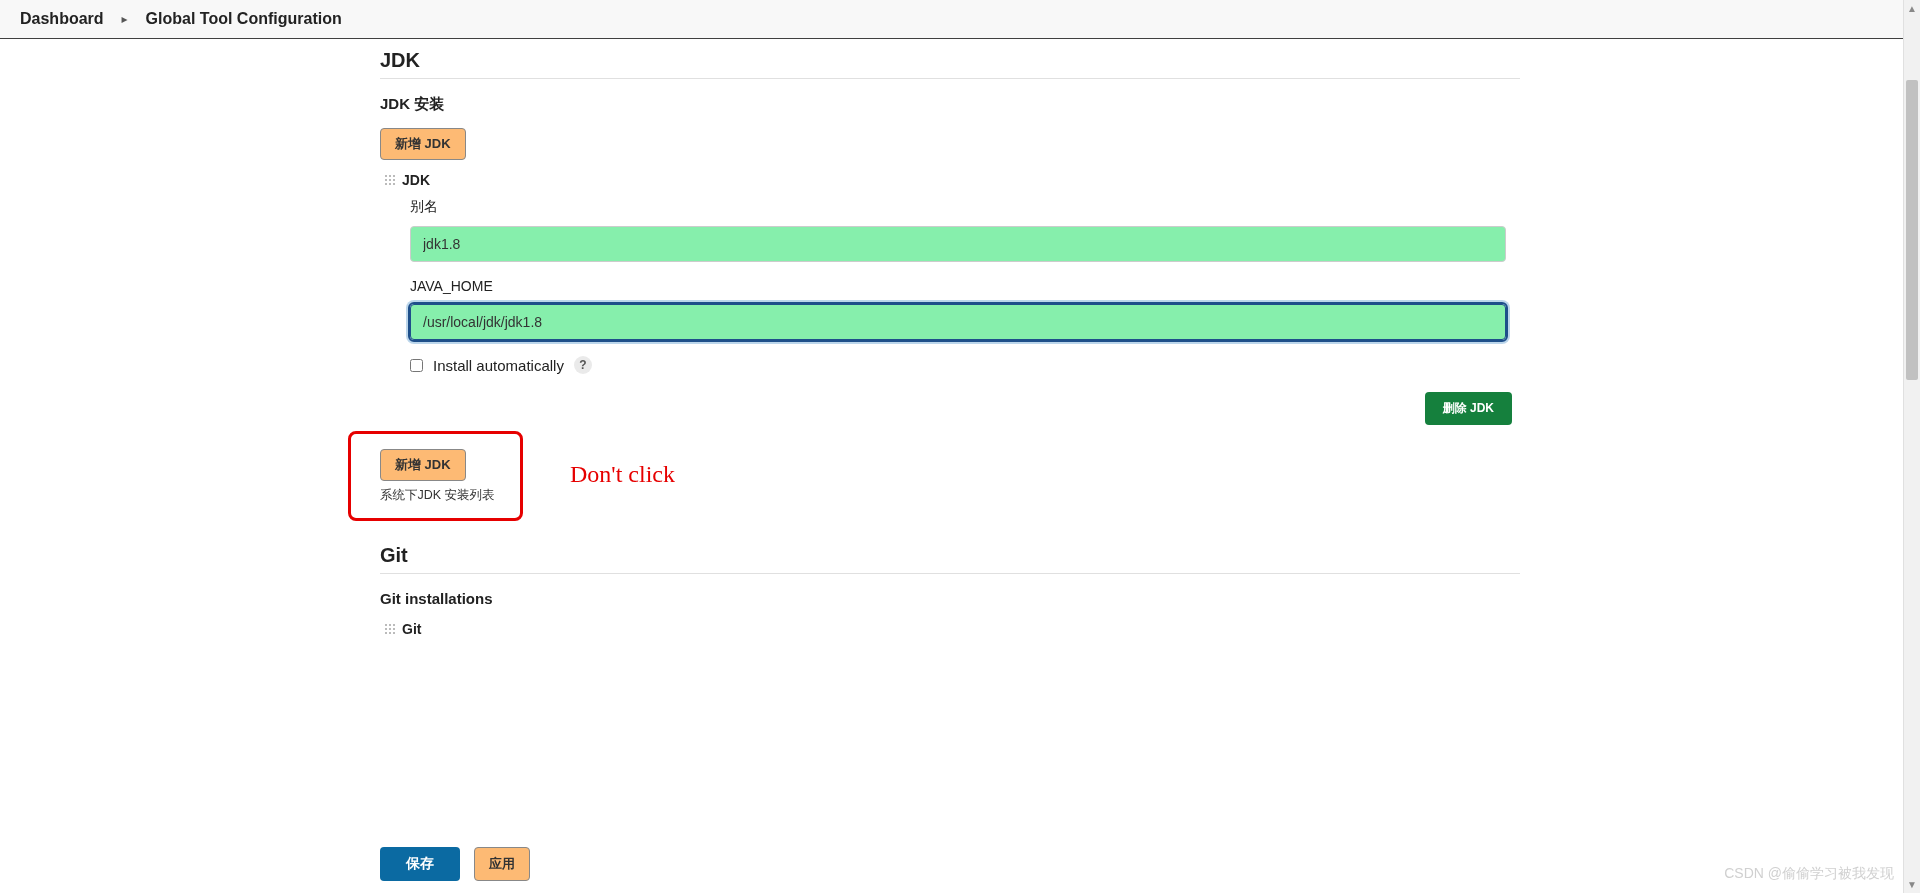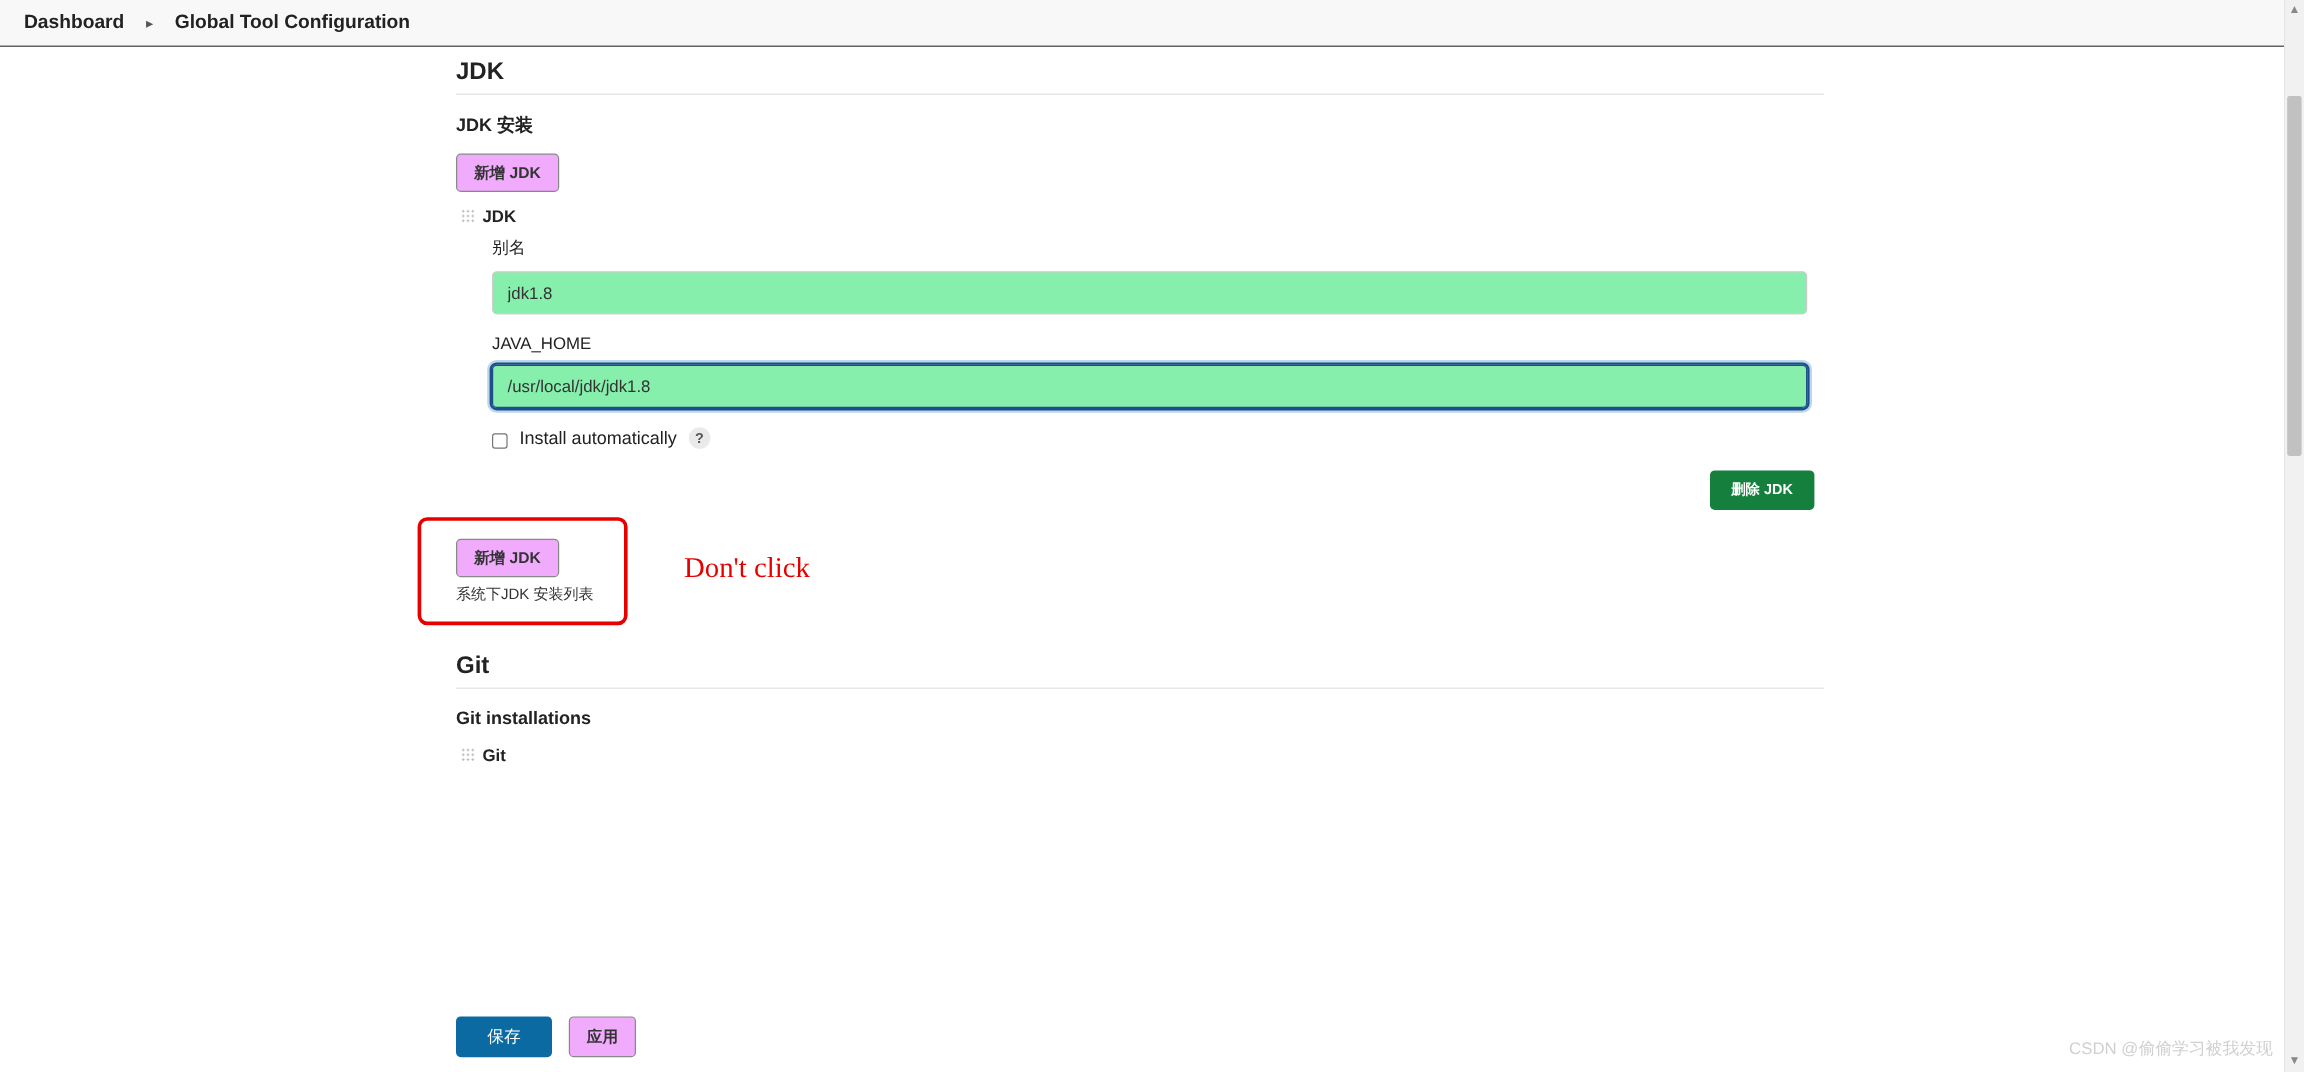--- a/index.html
+++ b/index.html
@@ -42,21 +42,21 @@
       border-top: 1px solid #e0e0e0;
       margin: 4px 0 16px 0;
     }
     .subsection-title {
       font-size: 15px;
       font-weight: bold;
       color: #222;
       margin-bottom: 14px;
     }
     .btn-outline {
-      background: #f0abfc;
+      background: #fdba74;
       border: 1px solid #888;
       border-radius: 4px;
       padding: 6px 14px;
       font-size: 13px;
       font-weight: bold;
       color: #333;
       cursor: pointer;
     }
     .btn-danger {
       background: #15803d;
@@ -67,21 +67,21 @@
       font-weight: bold;
       color: #fff;
       cursor: pointer;
     }
     .btn-primary {
       background: #0b6aa2;
       border: none;
       border-radius: 4px;
       padding: 8px 26px;
       font-size: 14px;
-      font-weight: normal;
+      font-weight: bold;
       color: #fff;
       cursor: pointer;
     }
     .drag-handle {
       width: 12px;
       height: 12px;
       display: inline-block;
       background-image: radial-gradient(circle, #bbb 1px, transparent 1px);
       background-size: 4px 4px;
       background-position: 0 0;
@@ -118,21 +118,21 @@
       color: #333;
       background: #86efac;
     }
     .text-input.focused {
       outline: 2px solid #1e4f8a;
       box-shadow: 0 0 0 4px #bcd6eb;
       border-color: #1e4f8a;
     }
     .checkbox-row {
       display: flex;
-      align-items: flex-end;
+      align-items: center;
       gap: 10px;
       margin-left: 26px;
       margin-top: 10px;
       margin-bottom: 18px;
     }
     .checkbox-row .label { font-size: 15px; color: #222; }
     .help-icon {
       display: inline-flex;
       align-items: center;
       justify-content: center;

